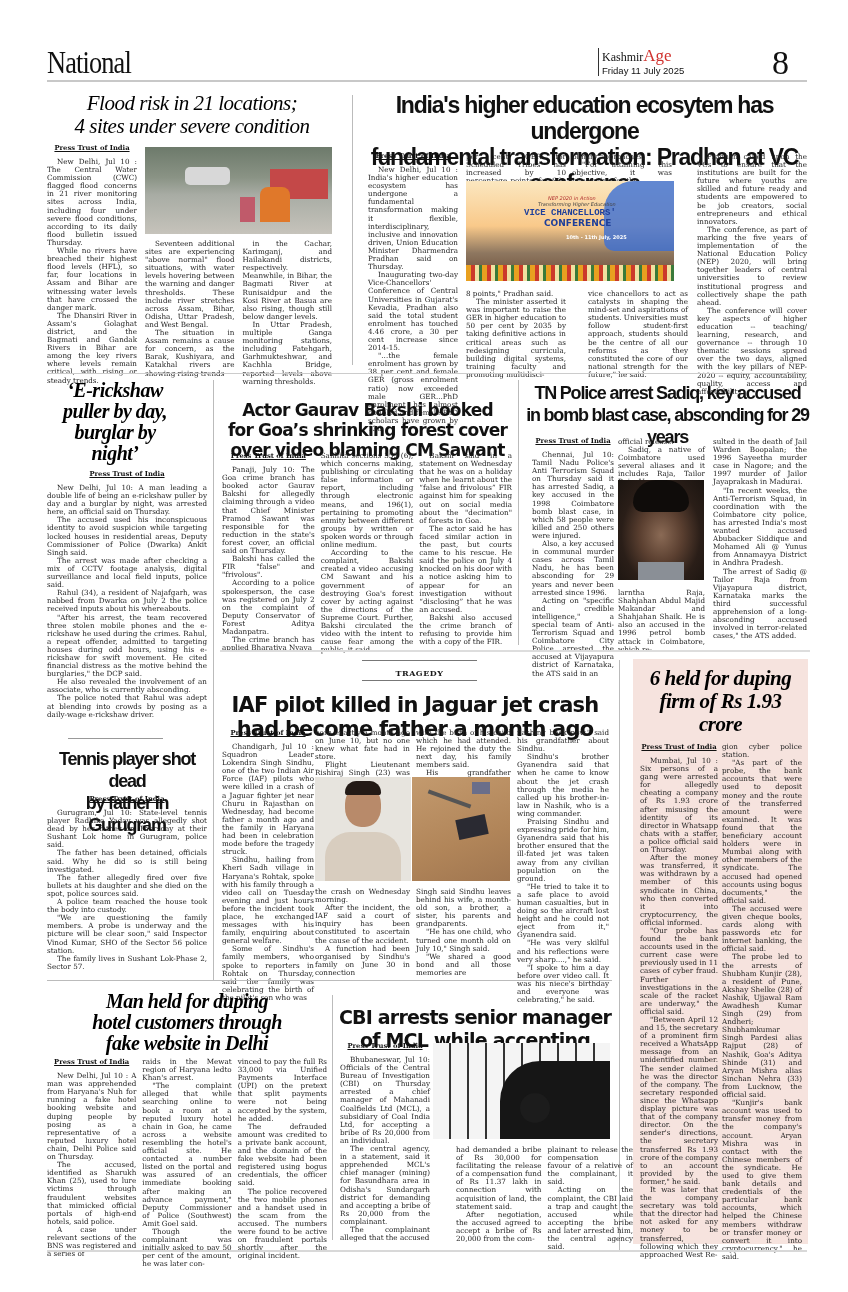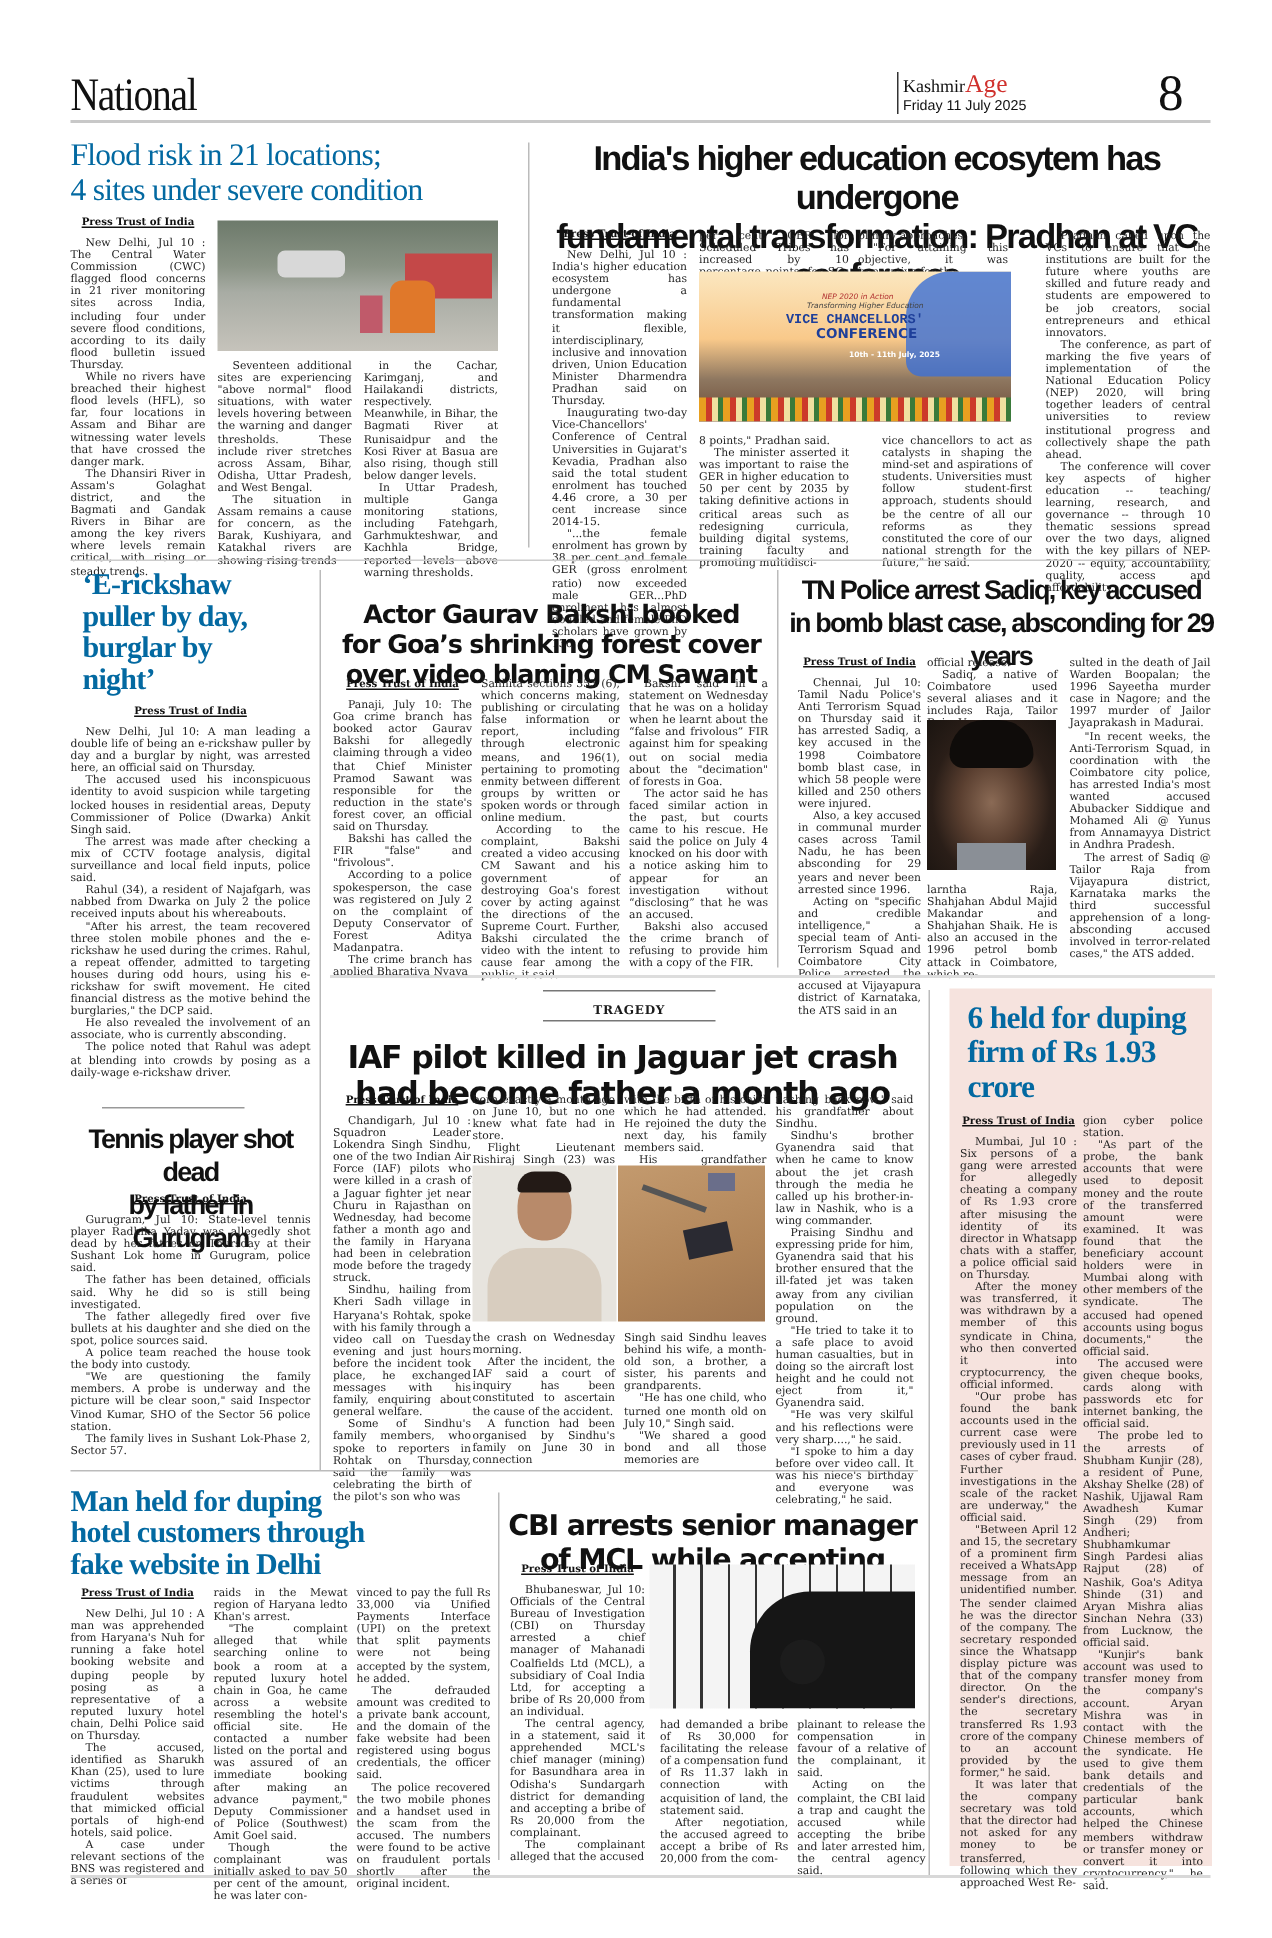--- a/index.html
+++ b/index.html
@@ -1,21 +1,21 @@
 <!DOCTYPE html>
 <html><head>
 <meta charset="utf-8">
 <style>
   * { box-sizing: border-box; margin: 0; padding: 0; }
   body { width: 848px; height: 1292px; background: #fff; position: relative; overflow: hidden; font-family: "DejaVu Serif", serif; color: #1a1a1a; }
   .abs { position: absolute; }
   .body-text { font-family: "DejaVu Serif", serif; font-size: 7.2px; line-height: 8.1px; text-align: justify; hyphens: auto; color: #222; }
   .body-text p { text-indent: 10px; }
   .byline { font-family: "DejaVu Serif", serif; font-weight: bold; font-size: 6.8px; text-decoration: underline; text-align: center; color: #111; margin-bottom: 6px; }
-  .hl-serif { font-family: "Liberation Serif", serif; text-align: left; color: #0369a1; letter-spacing: -0.5px; }
+  .hl-serif { font-family: "Liberation Serif", serif; text-align: center; color: #000000; letter-spacing: -0.5px; font-style: italic; }
   .hl-cond { font-family: "Liberation Sans Narrow", "Liberation Sans", sans-serif; font-weight: bold; text-align: center; color: #111; letter-spacing: -1.2px; transform-origin: center; }
   .hl-sans { font-family: "DejaVu Sans", sans-serif; font-weight: bold; text-align: center; color: #111; letter-spacing: -0.8px; margin-top: 18px; }
   .vrule { position: absolute; width: 1px; background: #bbb; }
   .hrule { position: absolute; height: 2px; background: #c8c8c8; }
   .cols { display: flex; gap: 8px; }
   .cols > div { flex: 1; }
   .photo { position: absolute; overflow: hidden; }
 </style>
 </head>
 <body>
@@ -308,21 +308,21 @@
   <div class="body-text">
     <p>Bhubaneswar, Jul 10: Officials of the Central Bureau of Investigation (CBI) on Thursday arrested a chief manager of Mahanadi Coalfields Ltd (MCL), a subsidiary of Coal India Ltd, for accepting a bribe of Rs 20,000 from an individual.</p>
     <p>The central agency, in a statement, said it apprehended MCL's chief manager (mining) for Basundhara area in Odisha's Sundargarh district for demanding and accepting a bribe of Rs 20,000 from the complainant.</p>
     <p>The complainant alleged that the accused</p>
   </div>
 </div>
 <div class="photo" style="left:433px;top:1043px;width:177px;height:96px;background:repeating-linear-gradient(90deg,#f4f4f4 0 16px,#333 16px 18px);">
   <div style="position:absolute;right:0;top:18px;width:110px;height:78px;background:#161616;border-radius:40px 0 0 0;"></div>
   <div style="position:absolute;right:60px;top:50px;width:30px;height:30px;background:#1c1c1c;border-radius:50%;"></div>
 </div>
-<div class="abs cols body-text" style="left:440px;top:1146px;width:177px;gap:6px;">
+<div class="abs cols body-text" style="left:456px;top:1146px;width:177px;gap:6px;">
   <div>
     <p style="text-indent:0">had demanded a bribe of Rs 30,000 for facilitating the release of a compensation fund of Rs 11.37 lakh in connection with acquisition of land, the statement said.</p>
     <p>After negotiation, the accused agreed to accept a bribe of Rs 20,000 from the com-</p>
   </div>
   <div>
     <p style="text-indent:0">plainant to release the compensation in favour of a relative of the complainant, it said.</p>
     <p>Acting on the complaint, the CBI laid a trap and caught the accused while accepting the bribe and later arrested him, the central agency said.</p>
   </div>
 </div>
 

